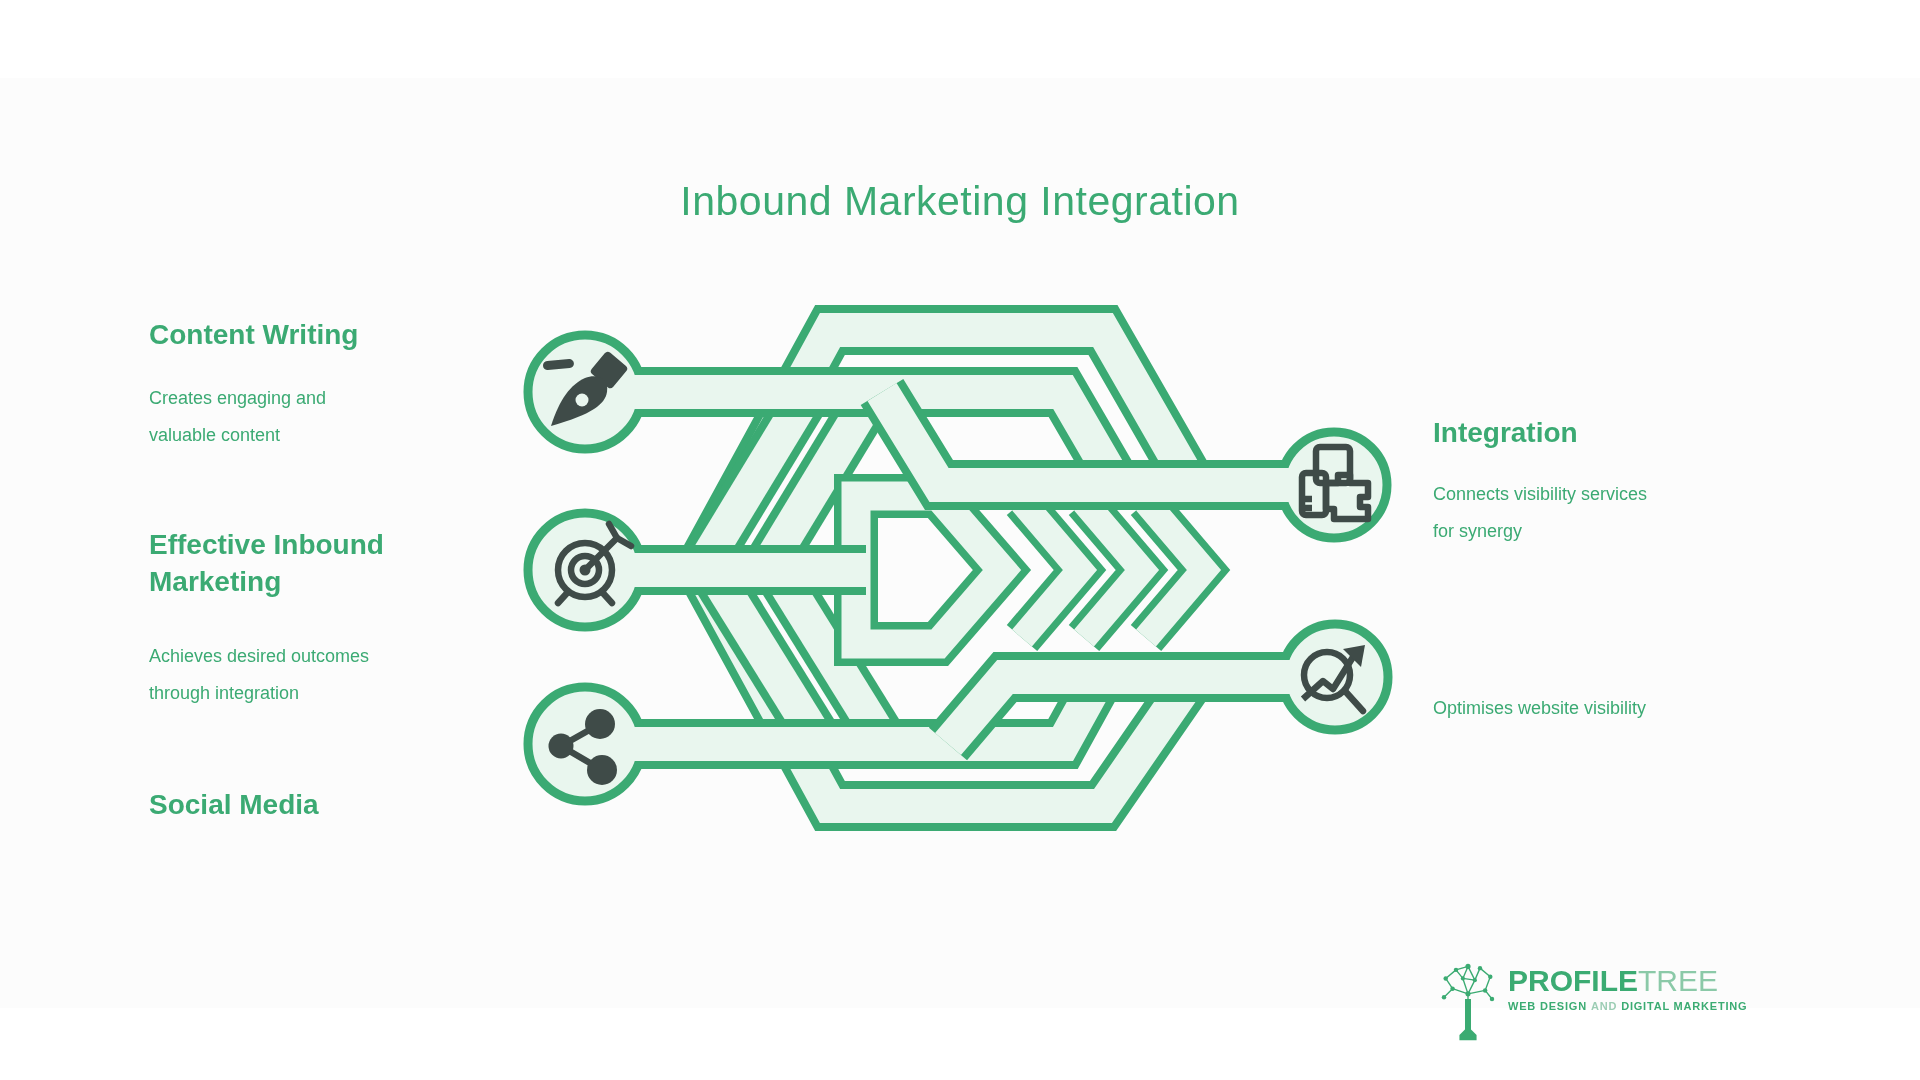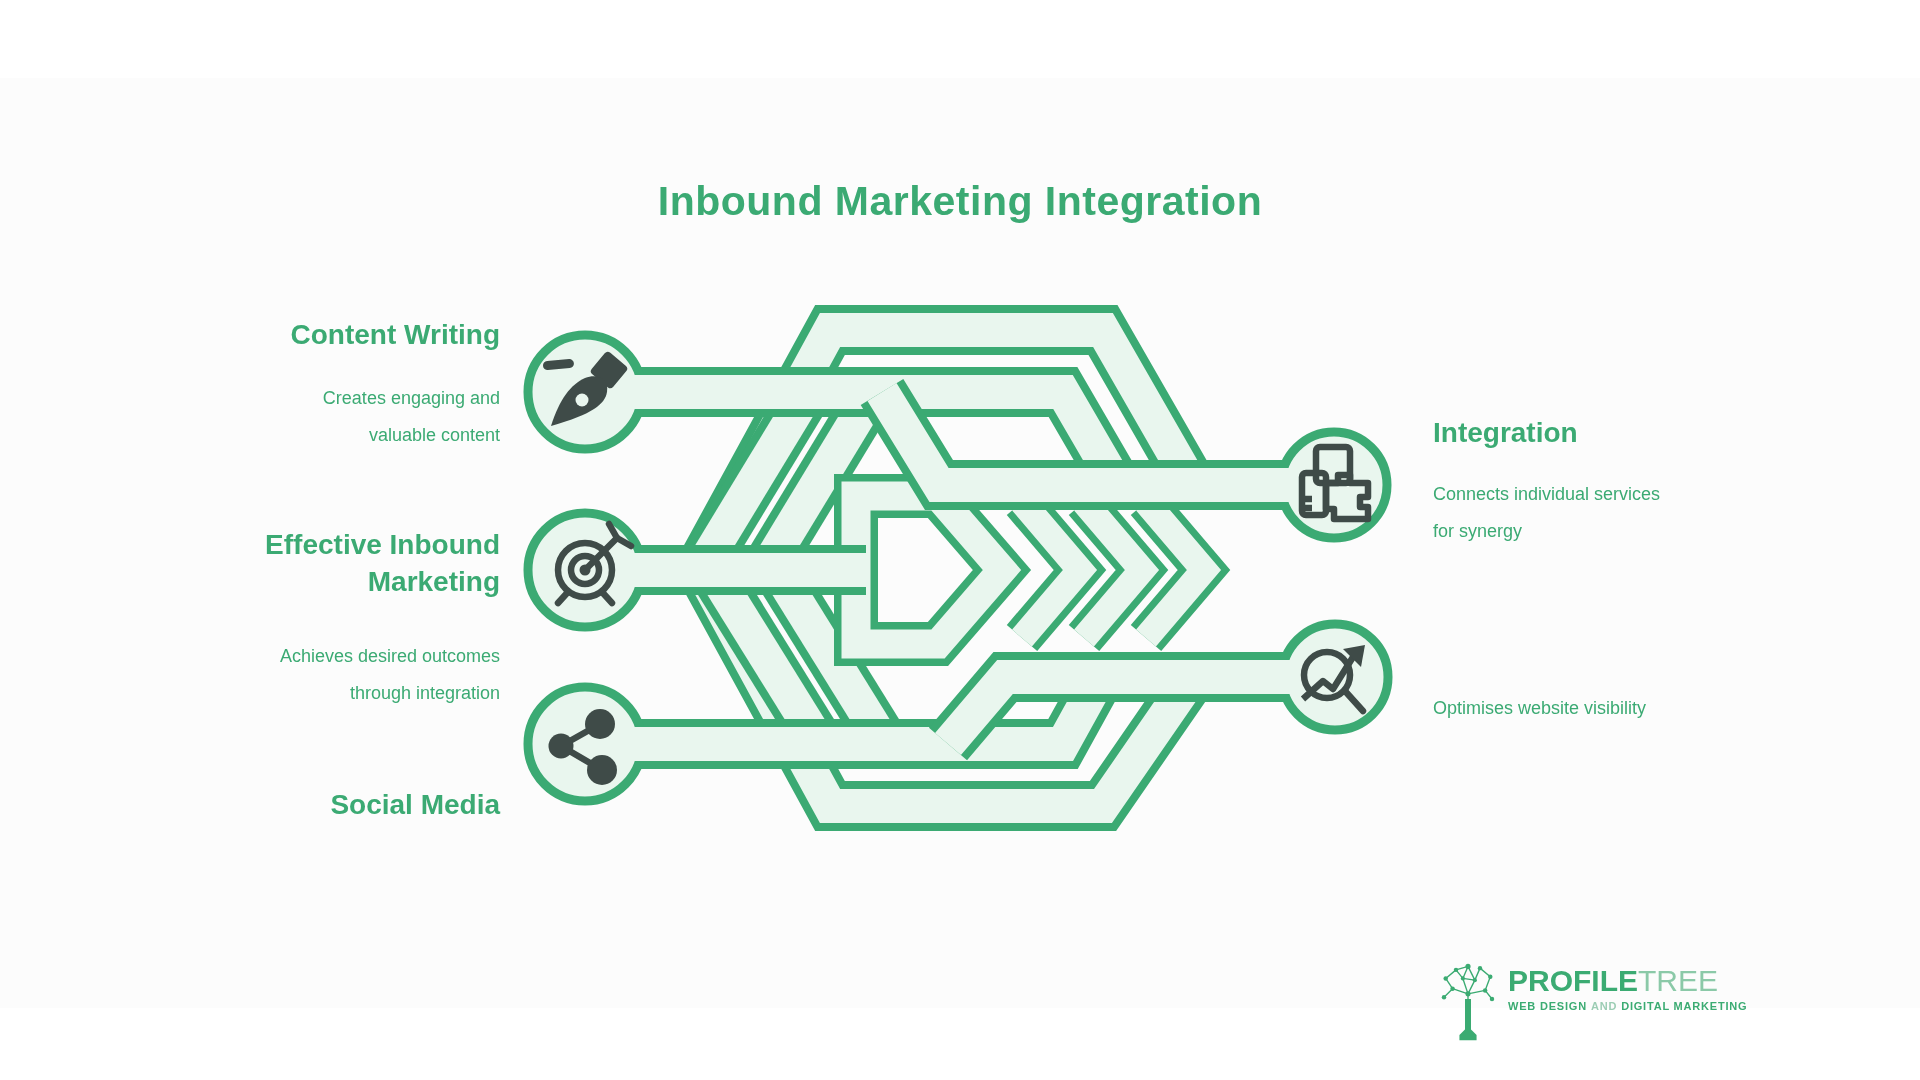--- a/index.html
+++ b/index.html
@@ -11,23 +11,23 @@
     --logo-green:#3BAB72;
     --logo-light:#8BC9A8;
     --logo-muted:#9CCDB4;
   }
   *{margin:0;padding:0;box-sizing:border-box}
   html,body{width:1920px;height:1080px;background:var(--page);font-family:"Liberation Sans",sans-serif;overflow:hidden}
   .canvas{position:absolute;left:0;top:0;width:1920px;height:1080px}
   .band{position:absolute;left:0;top:78px;width:1920px;height:930px;background:var(--band)}
   svg.circuit{position:absolute;left:0;top:0;z-index:1}
   .page-title{position:absolute;top:178px;left:0;width:100%;text-align:center;
-    font-size:41px;font-weight:bold;color:var(--green);z-index:2;letter-spacing:0.5px}
+    font-size:41px;font-weight:normal;color:var(--green);z-index:2;letter-spacing:0.5px}
   .label{position:absolute;z-index:2;color:var(--green)}
-  .label.left{left:160px;width:340px;text-align:right}
+  .label.left{left:149px;width:340px;}
   .label.right{left:1433px;width:360px;text-align:left}
   .heading{font-size:28px;font-weight:bold;line-height:37px;white-space:pre-line}
   .desc{font-size:18px;line-height:37px;white-space:pre-line}
   
   .po{fill:none;stroke:var(--green);stroke-width:50;stroke-miterlimit:12}
   .pi{fill:none;stroke:var(--pipe-fill);stroke-width:34;stroke-miterlimit:12}
   .mo{fill:none;stroke:var(--green);stroke-width:44;stroke-miterlimit:12}
   .mi{fill:none;stroke:var(--pipe-fill);stroke-width:29;stroke-miterlimit:12}
   .co{fill:none;stroke:var(--green);stroke-width:40;stroke-miterlimit:12}
   .ci{fill:none;stroke:var(--pipe-fill);stroke-width:26;stroke-miterlimit:12}
@@ -161,21 +161,21 @@
 valuable content</div>
 
   <div class="label left desc" style="top:638px">Achieves desired outcomes
 through integration</div>
   <div class="label left heading" style="top:526px">Effective Inbound
 Marketing</div>
 
   <div class="label left heading" style="top:786px">Social Media</div>
 
   <div class="label right heading" style="top:414px">Integration</div>
-  <div class="label right desc" style="top:476px">Connects individual services
+  <div class="label right desc" style="top:476px">Connects visibility services
 for synergy</div>
 
   <div class="label right desc" style="top:690px">Optimises website visibility</div>
 
   <div class="logo">
     <svg width="60" height="96" viewBox="-35 -55 70 105">
       <g stroke="var(--logo-green)" stroke-width="1.6" fill="none">
         <path d="M0,-12 L-18,-18 M0,-12 L20,-16 M0,-12 L-6,-30 M0,-12 L8,-28
                  M-6,-30 L0,-44 M8,-28 L14,-42 M-6,-30 L-14,-40 M8,-28 L0,-44
                  M-18,-18 L-26,-30 M20,-16 L26,-32 M-18,-18 L-28,-8 M20,-16 L28,-6

